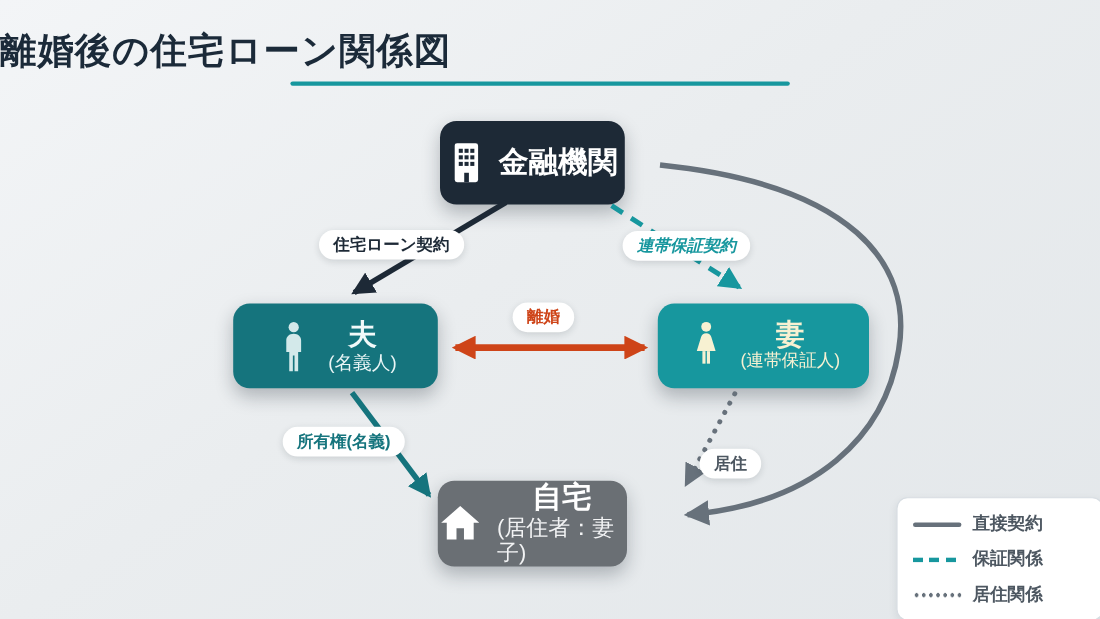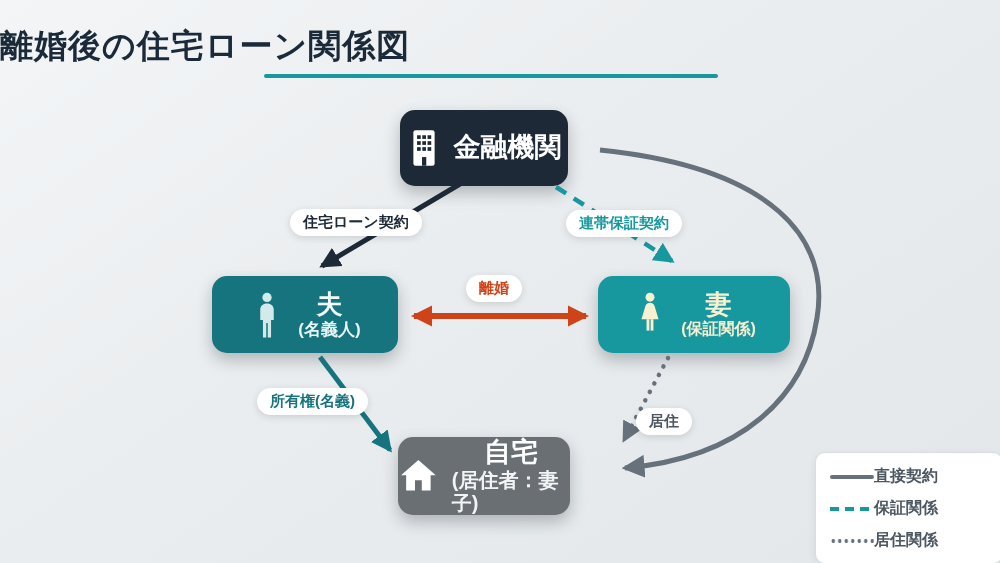--- a/index.html
+++ b/index.html
@@ -20,54 +20,54 @@
     position:absolute;left:264px;top:74px;width:454px;height:4px;
     background:var(--teal);border-radius:2px;
   }
   
   .node{
     position:absolute;display:flex;align-items:center;justify-content:center;
     border-radius:15px;box-shadow:0 7px 16px rgba(25,35,45,.28);z-index:2;gap:13px;
   }
   .node .txt{display:flex;flex-direction:column;align-items:center;line-height:1.15;}
   .node .lbl{font-weight:800;}
-  .node .sub{font-weight:700;}
+  .node .sub{font-weight:400;}
   .node-bank{left:400px;top:110px;width:168px;height:76px;background:var(--navy);}
   .node-bank .lbl{font-size:27px;color:#fff;}
   .node-husband{left:212px;top:276px;width:186px;height:77px;background:var(--teal_dark);}
   .node-husband .lbl{font-size:26px;color:#f2fafa;}
   .node-husband .sub{font-size:17px;color:#eaf6f6;}
   .node-wife{left:598px;top:276px;width:192px;height:77px;background:var(--teal);}
   .node-wife .lbl{font-size:26px;color:var(--cream);}
   .node-wife .sub{font-size:16px;color:var(--cream);}
   .node-home{left:398px;top:437px;width:172px;height:78px;background:var(--gray_box);}
   .node-home .lbl{font-size:27px;color:#fff;}
   .node-home .sub{font-size:20px;color:#f2f3f4;}
   
   svg.arrows{position:absolute;left:0;top:0;z-index:3;pointer-events:none;}
   
   .pill{
     position:absolute;z-index:4;background:#fff;border-radius:17px;
     padding:4px 13px;font-size:15px;font-weight:800;white-space:nowrap;
     box-shadow:0 2px 7px rgba(30,40,50,.15);
   }
   .pill-loan{left:290px;top:209px;color:var(--navy);}
-  .pill-guarantee{left:566px;top:210px;color:var(--teal);}
+  .pill-guarantee{left:566px;top:210px;color:var(--teal);font-style:italic;}
   .pill-divorce{left:466px;top:275px;color:var(--orange);}
   .pill-ownership{left:257px;top:388px;color:var(--teal_dark);}
   .pill-residence{left:636px;top:408px;color:var(--gray_text);}
   .pill-mortgage{left:806px;top:294px;color:var(--navy);}
   
   .legend{
     position:absolute;left:815px;top:452px;width:160px;z-index:4;
     background:#fff;border:1px solid #d7dde2;border-radius:10px;
     padding:13px 12px 12px 14px;box-shadow:0 3px 8px rgba(30,40,50,.08);
     display:flex;flex-direction:column;gap:11px;
   }
-  .legend-row{display:flex;align-items:center;}
+  .legend-row{display:flex;align-items:center;gap:10px;}
   .legend-line{width:44px;height:4px;flex:none;}
   .legend-line.solid{background:var(--gray_line);border-radius:2px;}
   .legend-line.dashed{background:repeating-linear-gradient(90deg,var(--teal) 0 9px,transparent 9px 15px);}
   .legend-line.dotted{
     background-image:radial-gradient(circle,var(--gray_line) 1.7px,transparent 2px);
     background-size:6.5px 4px;background-repeat:repeat-x;background-position:left center;
   }
   .legend-label{font-size:16px;font-weight:700;color:var(--gray_text);}
 </style>
 </head>
@@ -138,21 +138,21 @@
 
   <div class="node node-wife">
     <svg width="36" height="52" viewBox="0 0 24 32" fill="var(--cream)">
       <circle cx="12" cy="4.1" r="3"></circle>
       <path d="M12 7.9c1.6 0 2.7.9 3.1 2.3l2.6 8.6H6.3l2.6-8.6c.4-1.4 1.5-2.3 3.1-2.3z"></path>
       <rect x="9.7" y="18.8" width="1.9" height="7.6"></rect>
       <rect x="12.4" y="18.8" width="1.9" height="7.6"></rect>
     </svg>
     <div class="txt">
       <span class="lbl">妻</span>
-      <span class="sub">(保証関係)</span>
+      <span class="sub">(連帯保証人)</span>
     </div>
   </div>
 
   <div class="node node-home">
     <svg width="46" height="46" viewBox="0 0 24 24" fill="#ffffff">
       <path d="M10 20.5v-6h4v6h5.2v-9h3L12 2.6 1.8 11.5h3v9z"></path>
     </svg>
     <div class="txt">
       <span class="lbl">自宅</span>
       <span class="sub">(居住者：妻子)</span>

